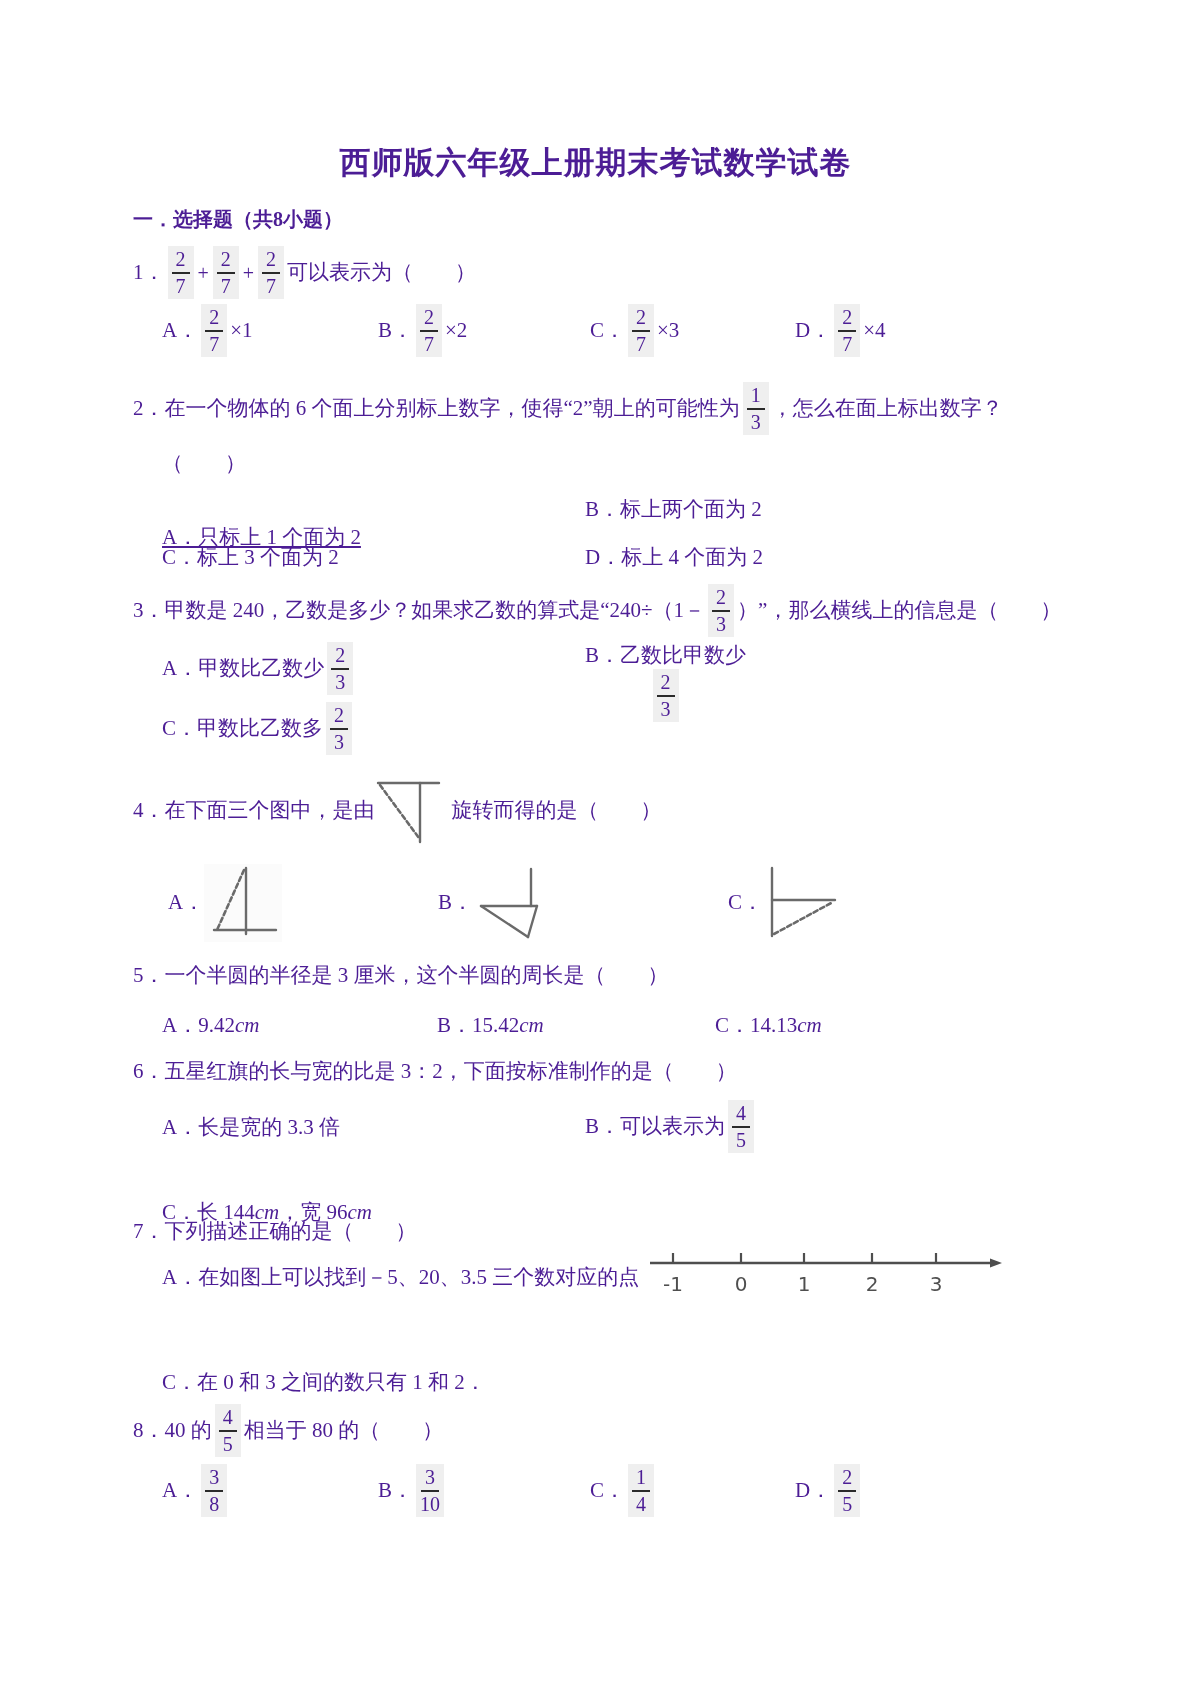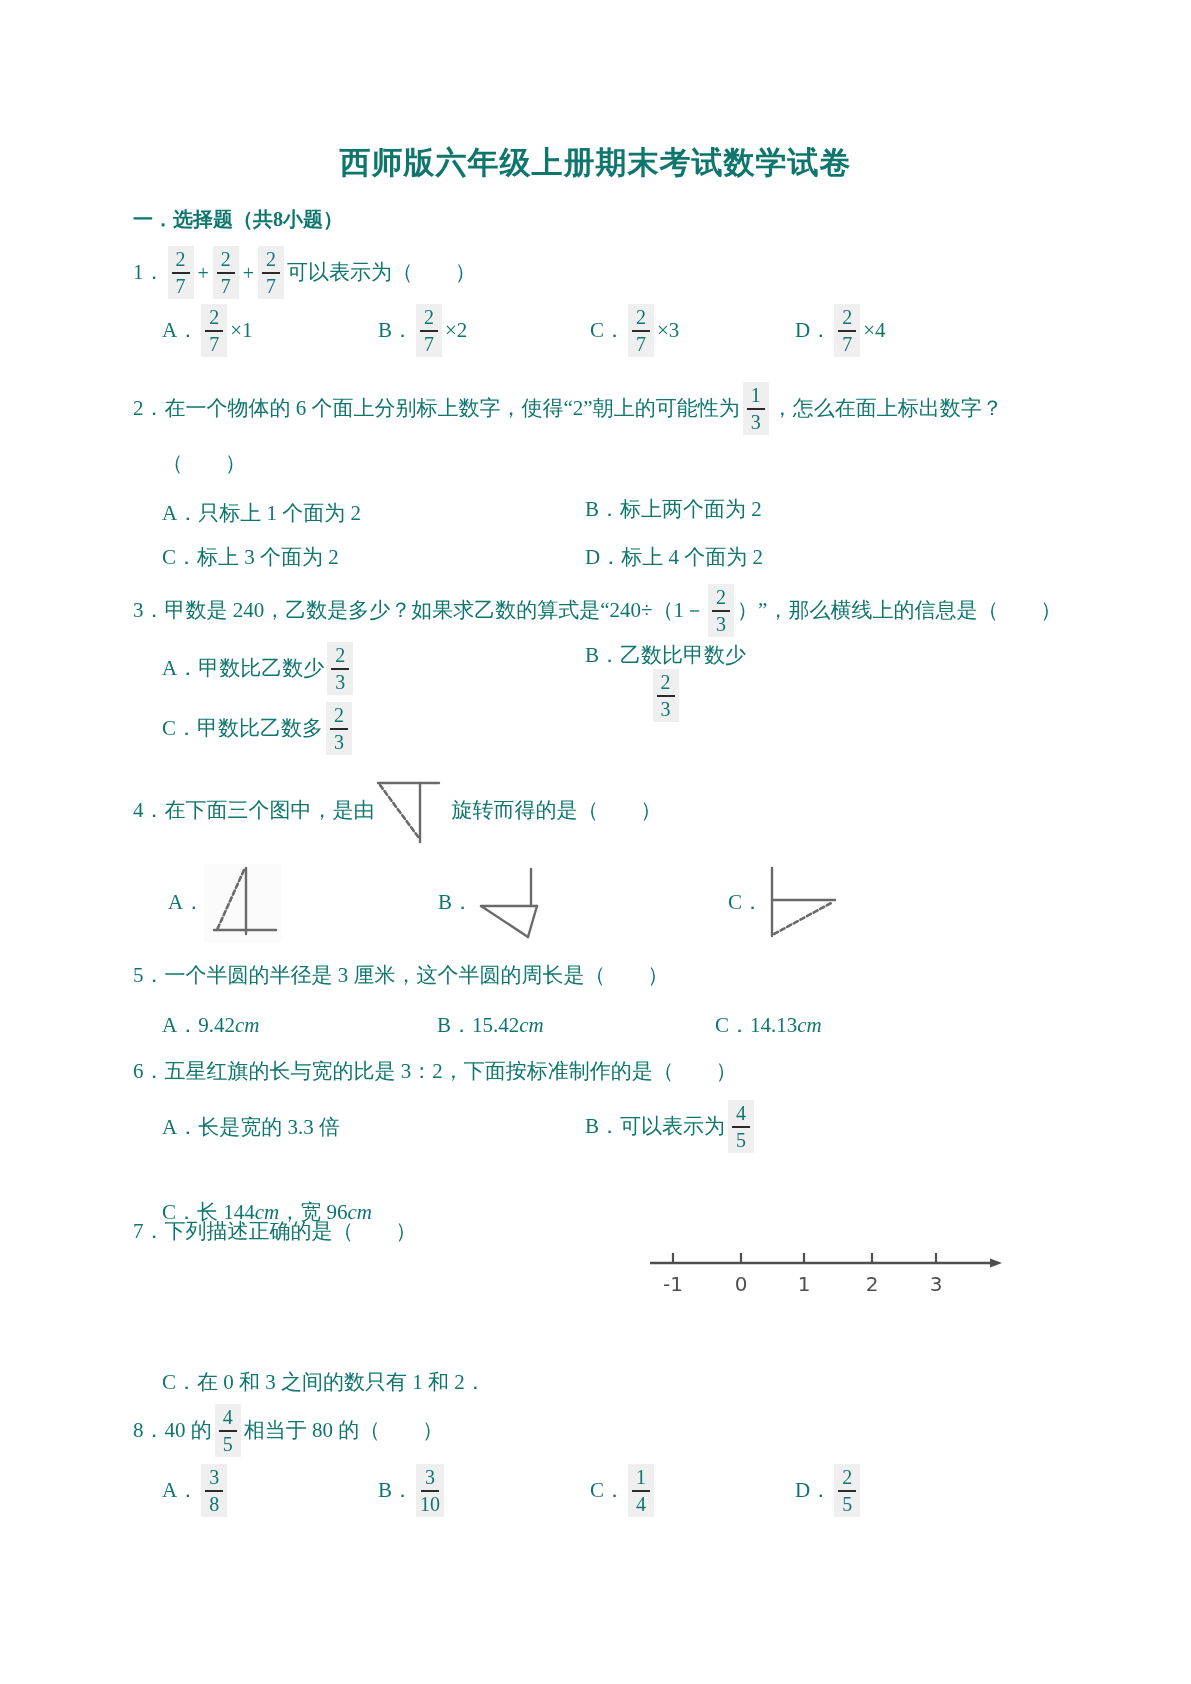--- a/index.html
+++ b/index.html
@@ -2,21 +2,21 @@
 <html><head>
 <meta charset="utf-8">
 <style>
   * { margin:0; padding:0; box-sizing:border-box; }
   html,body { background:#ffffff; }
   .page {
     position:relative;
     width:1191px; height:1684px;
     background:#ffffff;
     font-family:"Liberation Serif","DejaVu Serif",serif;
-    color:#0f766e;
+    color:#4c1d95;
     overflow:hidden;
   }
   .row {
     position:absolute;
     display:flex;
     align-items:center;
     white-space:nowrap;
     font-size:21px;
     line-height:1.3;
   }
@@ -116,21 +116,21 @@
   <div class="row" style="left:133px; top:382px;">
     <span>2．</span>
     <span>在一个物体的 6 个面上分别标上数字，使得“2”朝上的可能性为</span>
     <span class="frac">
       <span class="num">1</span>
       <span class="den">3</span>
     </span>
     <span>，怎么在面上标出数字？</span>
   </div>
   <div class="row" style="left:162px; top:450px;">（　　）</div>
-  <div class="row" style="left:162px; top:500px;">A．只标上 1 个面为 2</div>
+  <div class="row" style="left:162px; top:524px;text-decoration:underline;">A．只标上 1 个面为 2</div>
   <div class="row" style="left:585px; top:496px;">B．标上两个面为 2</div>
   <div class="row" style="left:162px; top:544px;">C．标上 3 个面为 2</div>
   <div class="row" style="left:585px; top:544px;">D．标上 4 个面为 2</div>
 
   <div class="row" style="left:133px; top:584px;">
     <span>3．</span>
     <span>甲数是 240，乙数是多少？如果求乙数的算式是“240÷（1－</span>
     <span class="frac">
       <span class="num">2</span>
       <span class="den">3</span>
@@ -233,20 +233,21 @@
     <span>C．长 144</span>
     <span class="it">cm</span>
     <span>，宽 96</span>
     <span class="it">cm</span>
   </div>
 
   <div class="row" style="left:133px; top:1218px;">
     <span>7．</span>
     <span>下列描述正确的是（　　）</span>
   </div>
+  <div class="row" style="left:162px; top:1264px;">A．在如图上可以找到－5、20、3.5 三个数对应的点</div>
 
   <svg style="position:absolute; left:646px; top:1246px;" width="375" height="56" viewBox="0 0 375 56">
     <line x1="4" y1="17" x2="344" y2="17" stroke="#4e4e4e" stroke-width="2.6"></line>
     <polygon points="344,12.5 356,17 344,21.5" fill="#4e4e4e"></polygon>
     <line x1="27" y1="7" x2="27" y2="18" stroke="#4e4e4e" stroke-width="2.2"></line>
     <line x1="95" y1="7" x2="95" y2="18" stroke="#4e4e4e" stroke-width="2.2"></line>
     <line x1="158" y1="7" x2="158" y2="18" stroke="#4e4e4e" stroke-width="2.2"></line>
     <line x1="226" y1="7" x2="226" y2="18" stroke="#4e4e4e" stroke-width="2.2"></line>
     <line x1="290" y1="7" x2="290" y2="18" stroke="#4e4e4e" stroke-width="2.2"></line>
     <text class="nl-label" x="27" y="45" text-anchor="middle">-1</text>

